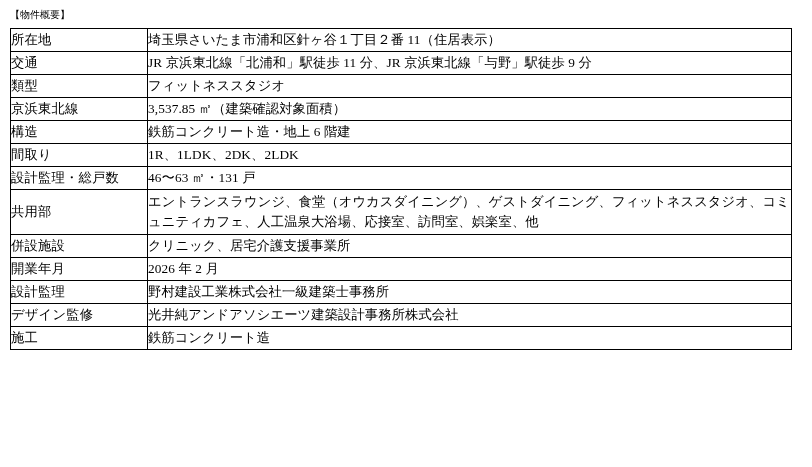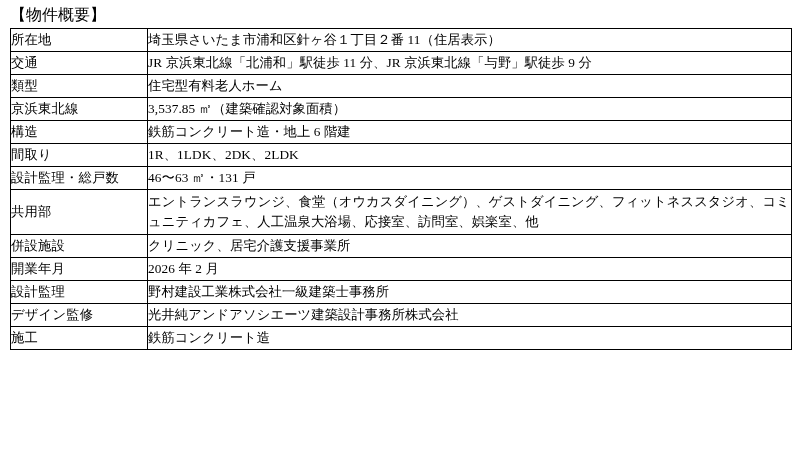--- a/index.html
+++ b/index.html
@@ -15,21 +15,21 @@
     overflow: hidden;
   }
   #page {
     position: relative;
     width: 812px;
     height: 467px;
     box-sizing: border-box;
     padding: 6px 10px 0 8px;
   }
   .doc-title {
-    font-size: 16px;
+    font-size: 10px;
     line-height: 18px;
     margin: 0 0 4px 2px;
     white-space: nowrap;
     letter-spacing: 0px;
   }
   table.spec {
     border-collapse: collapse;
     table-layout: fixed;
     width: 782px;
     margin-left: 2px;
@@ -70,21 +70,21 @@
       <tr class="r-normal">
         <td class="label">所在地</td>
         <td class="value">埼玉県さいたま市浦和区針ヶ谷１丁目２番 11（住居表示）</td>
       </tr>
       <tr class="r-normal">
         <td class="label">交通</td>
         <td class="value">JR 京浜東北線「北浦和」駅徒歩 11 分、JR 京浜東北線「与野」駅徒歩 9 分</td>
       </tr>
       <tr class="r-normal">
         <td class="label">類型</td>
-        <td class="value">住宅型有料老人ホーム</td>
+        <td class="value">フィットネススタジオ</td>
       </tr>
       <tr class="r-normal">
         <td class="label">京浜東北線</td>
         <td class="value">3,537.85 ㎡（建築確認対象面積）</td>
       </tr>
       <tr class="r-normal">
         <td class="label">構造</td>
         <td class="value">鉄筋コンクリート造・地上 6 階建</td>
       </tr>
       <tr class="r-normal">

